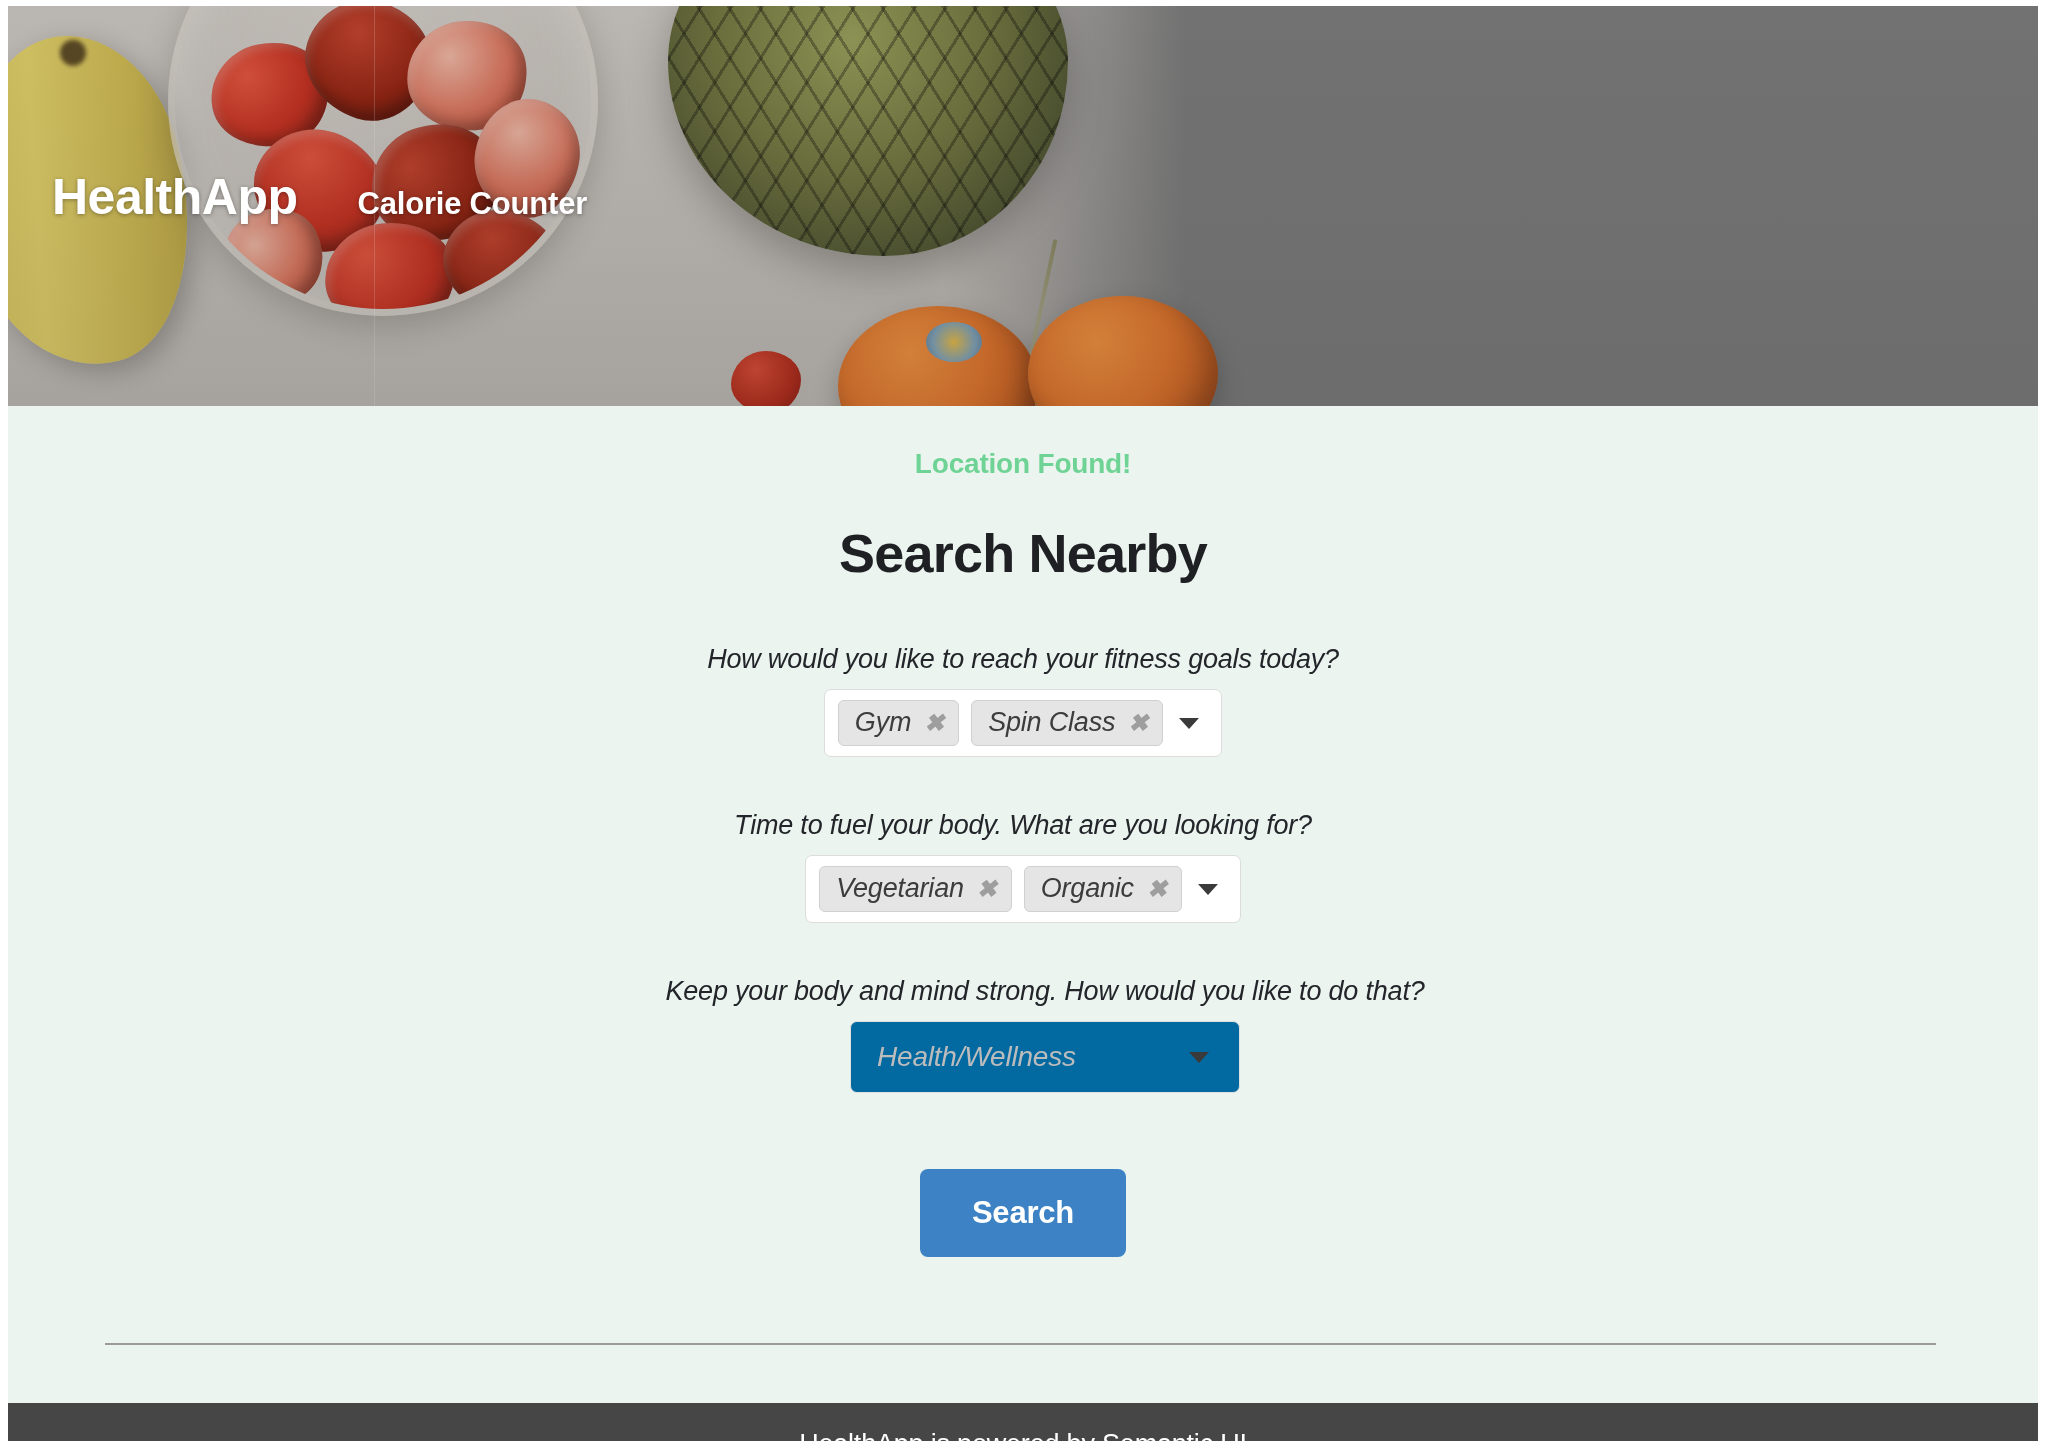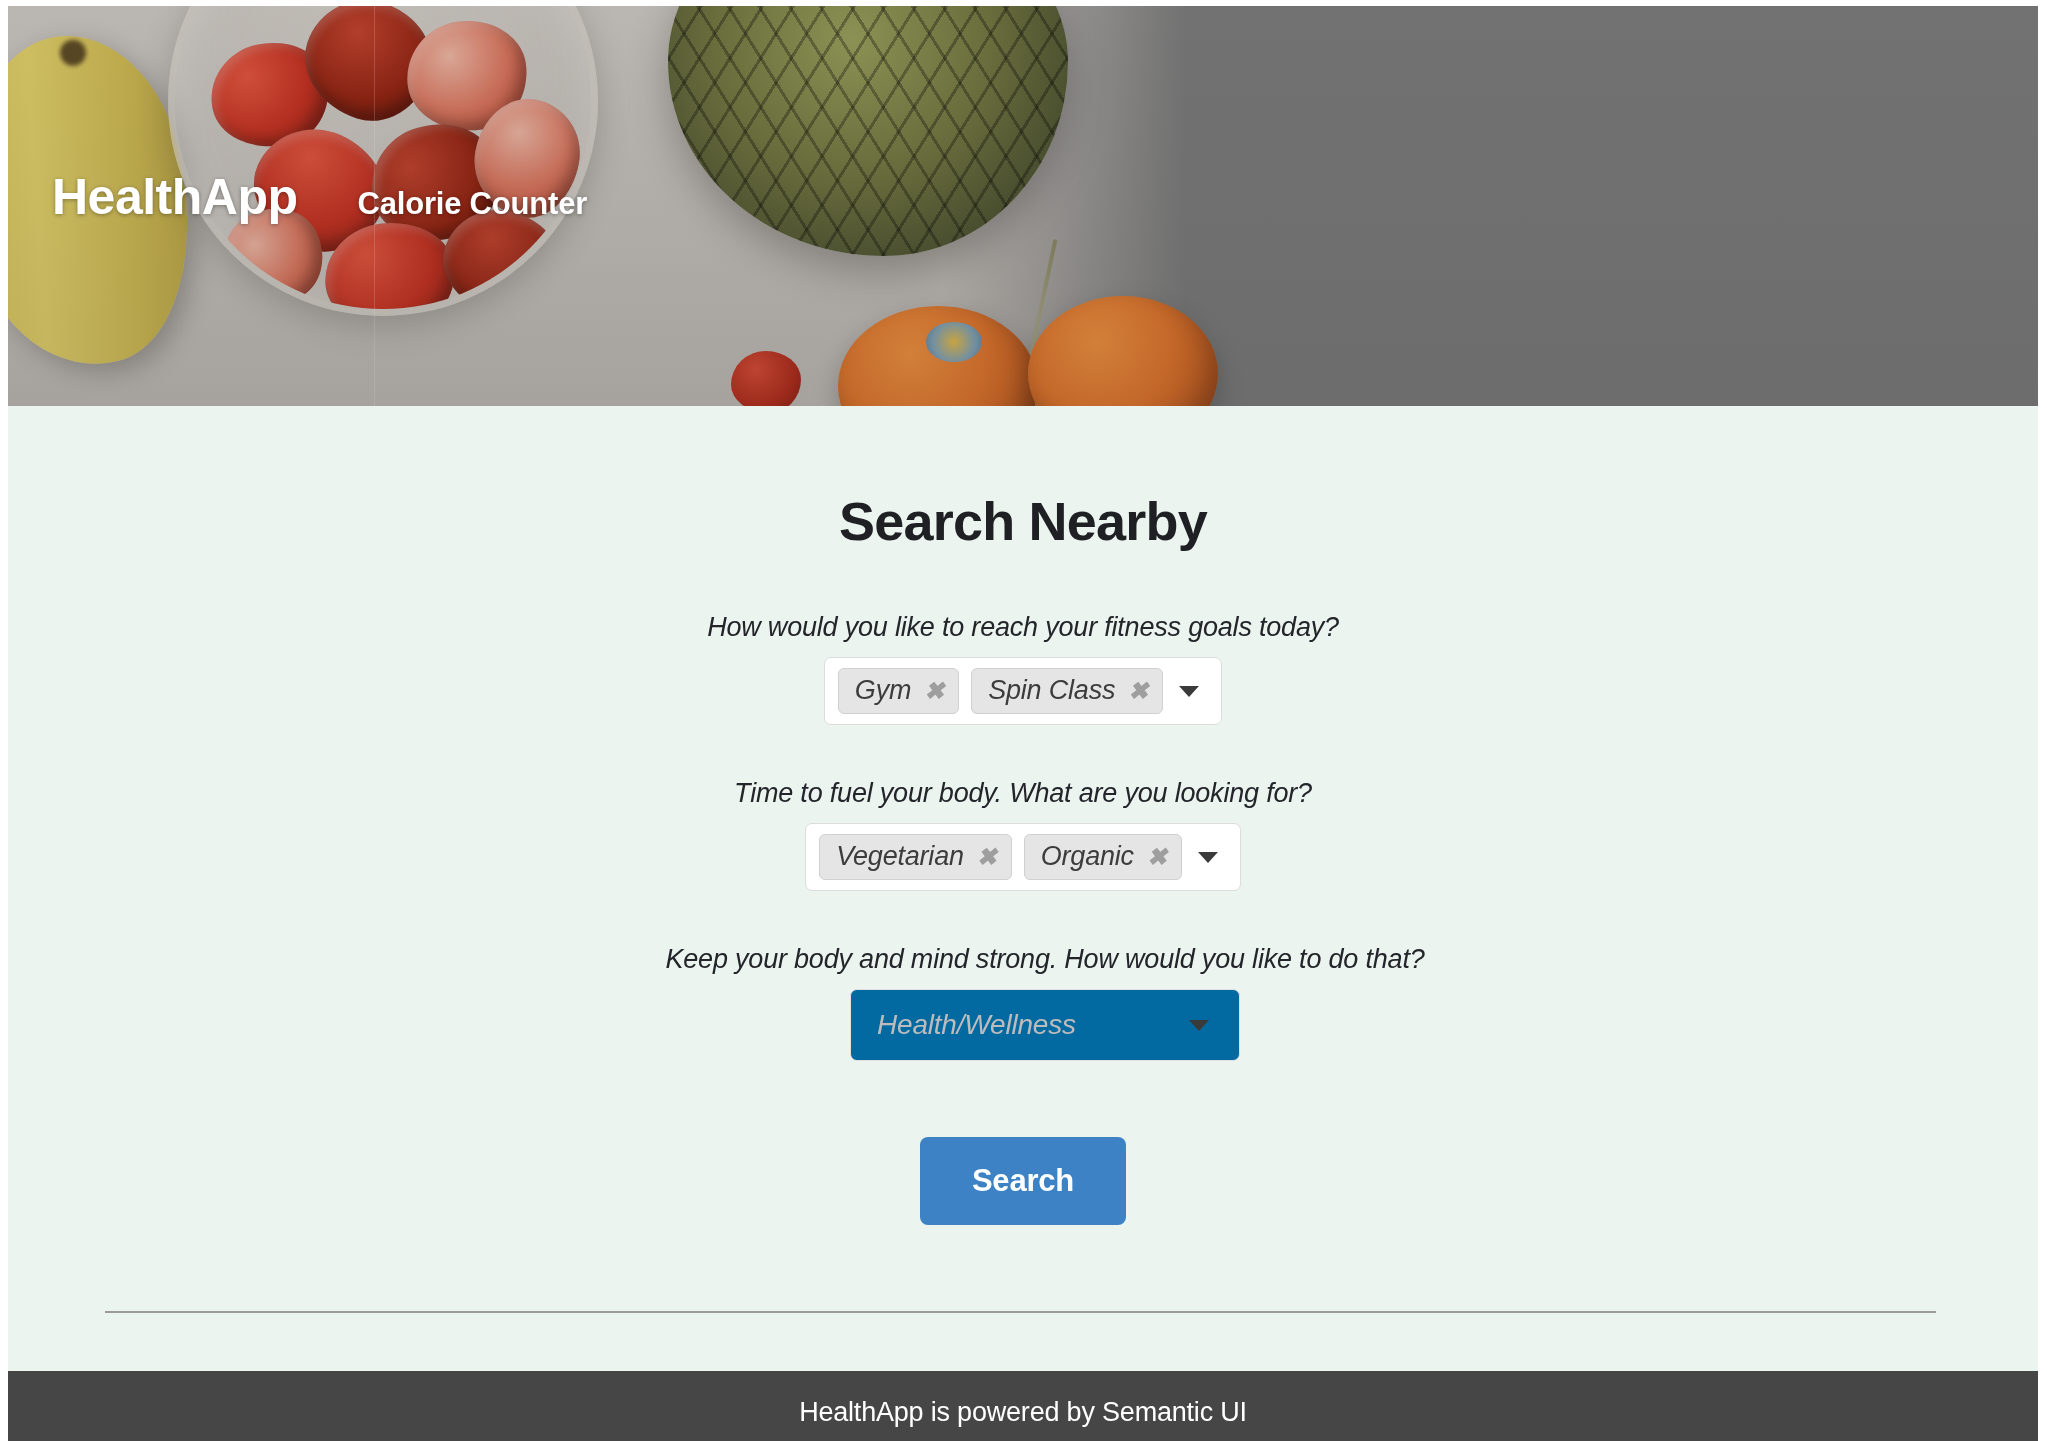--- a/index.html
+++ b/index.html
@@ -299,20 +299,21 @@
     </div>
 
     <div class="hero-title-wrap">
       <span class="brand">HealthApp</span>
       <span class="brand-sub">Calorie Counter</span>
     </div>
   </div>
 
   <div class="main">
 
+    <p class="status-line">Location Found!</p>
 
     <h1 class="page-heading">Search Nearby</h1>
 
     <div class="field-group g1">
       <label class="field-label">How would you like to reach your fitness goals today?</label>
       <div class="multiselect">
         <span class="tag">
           <span>Gym</span>
           <span class="tag-x">✖</span>
         </span>

